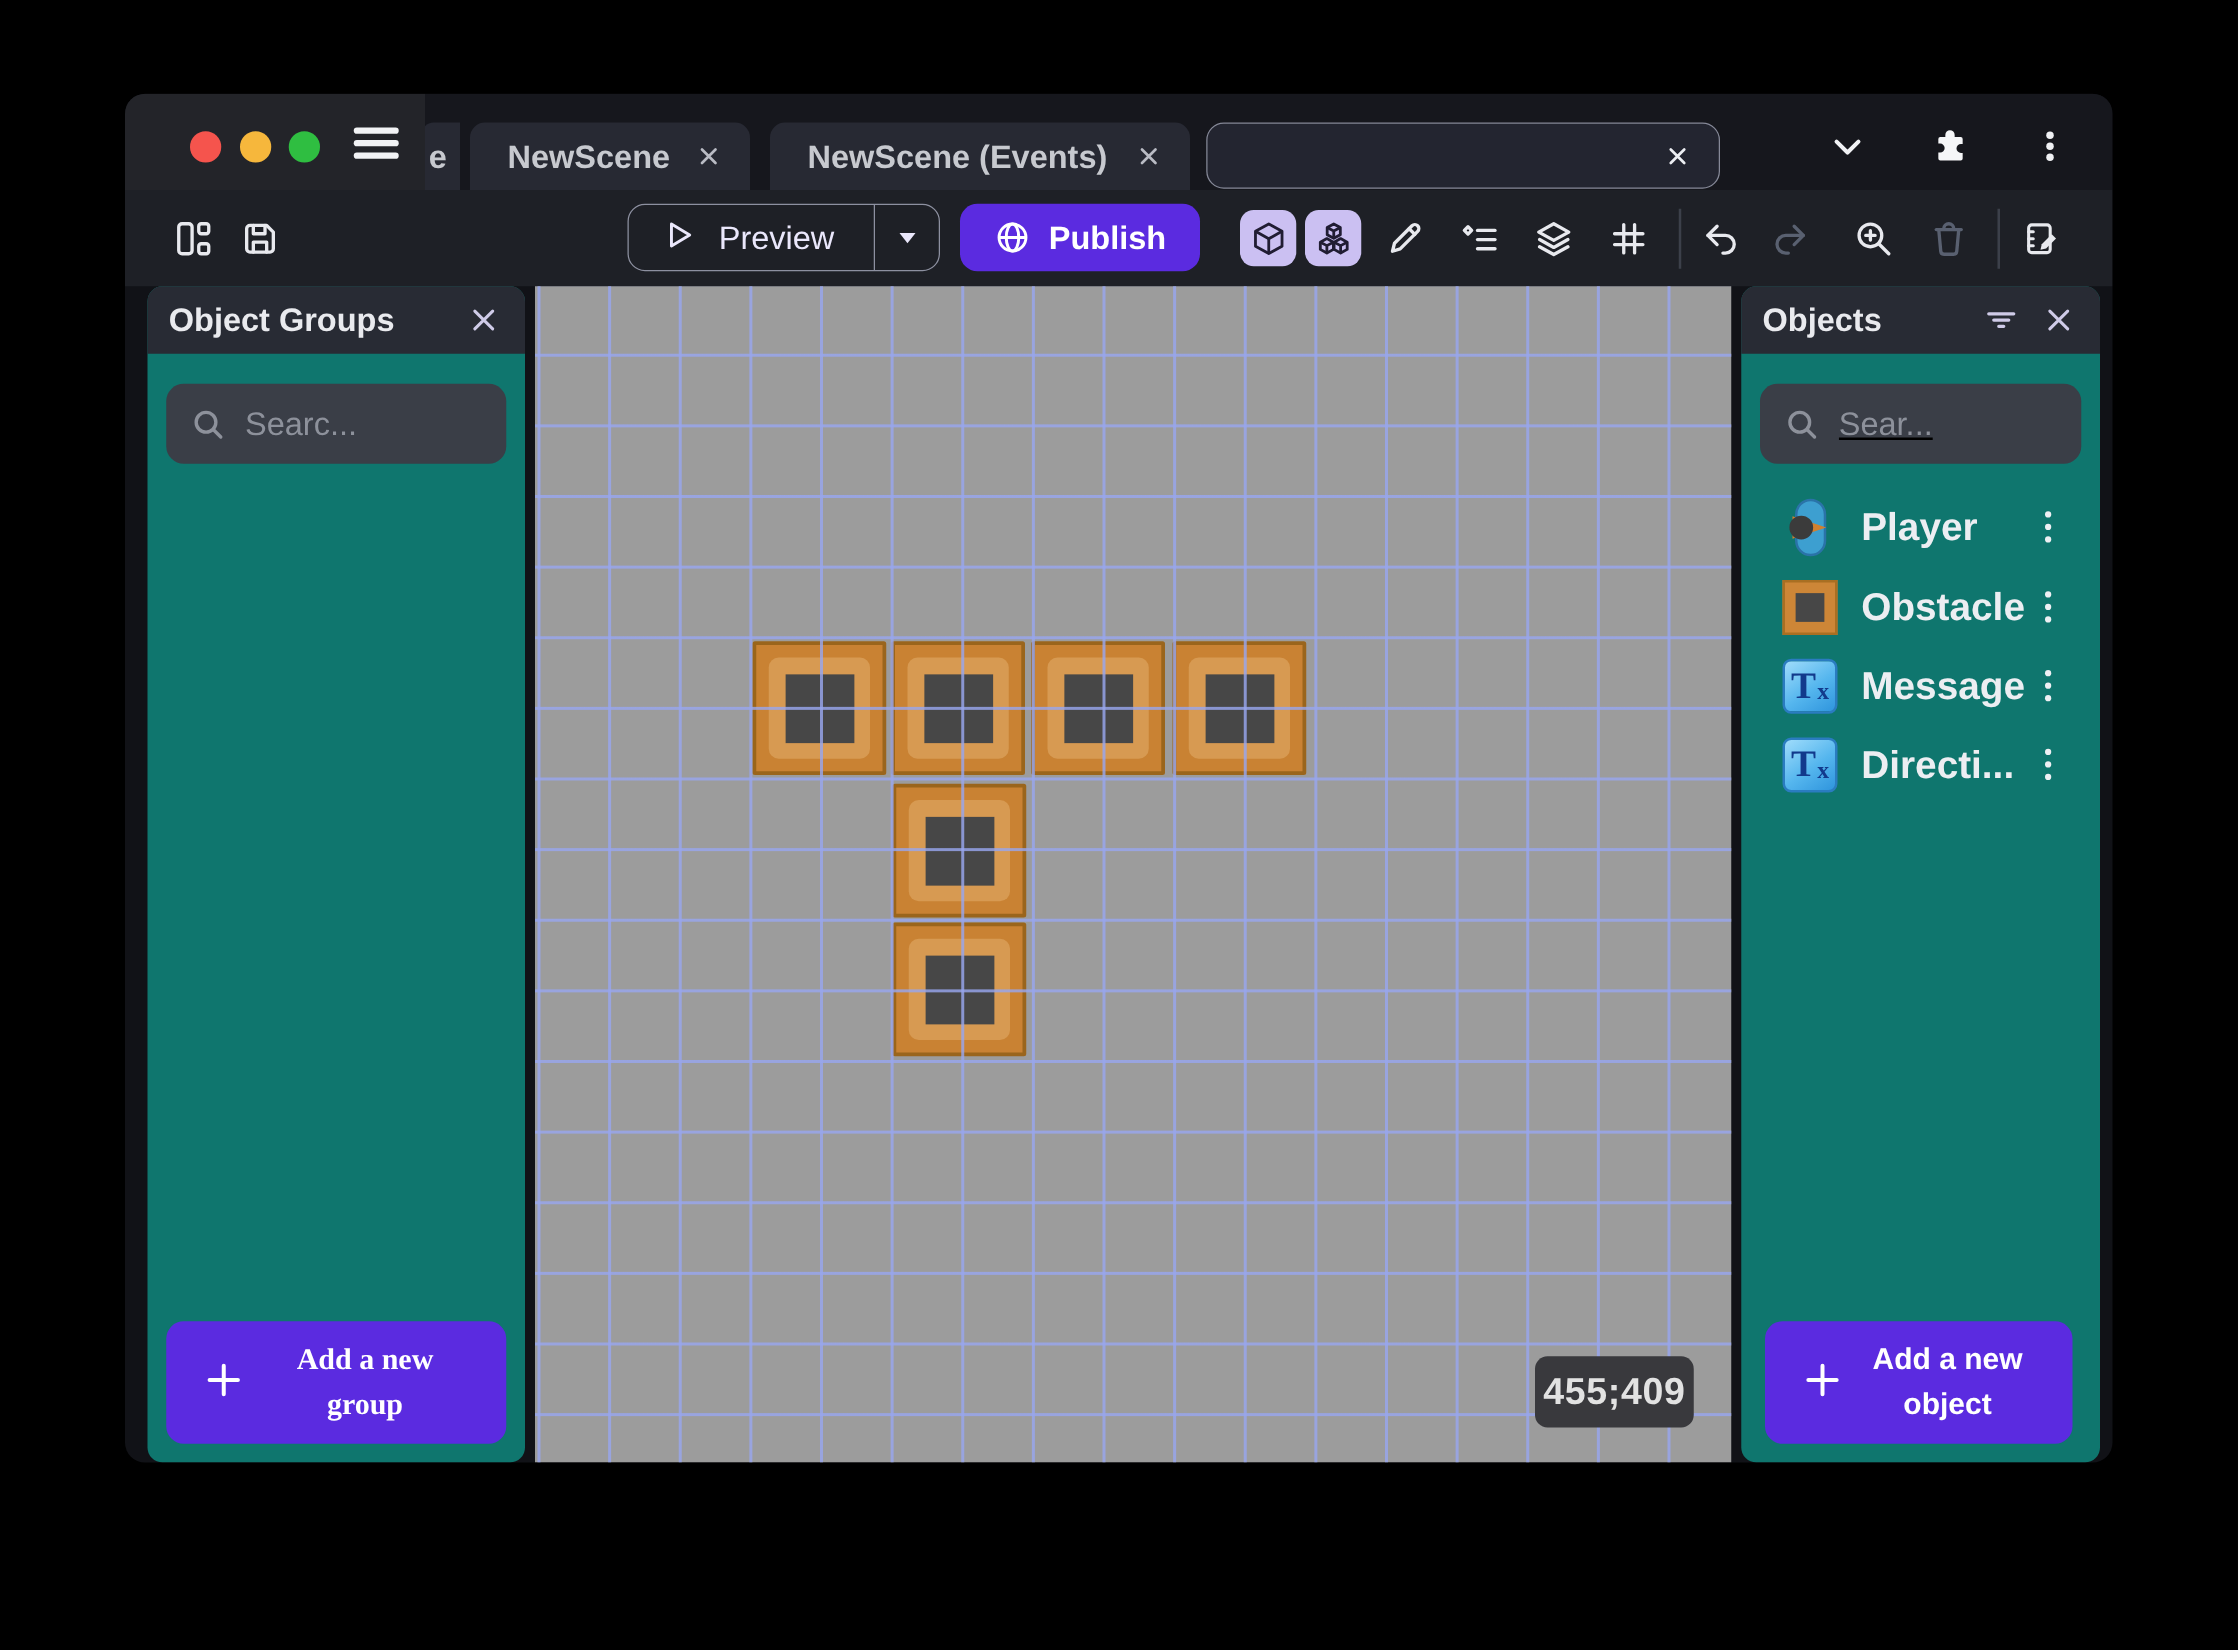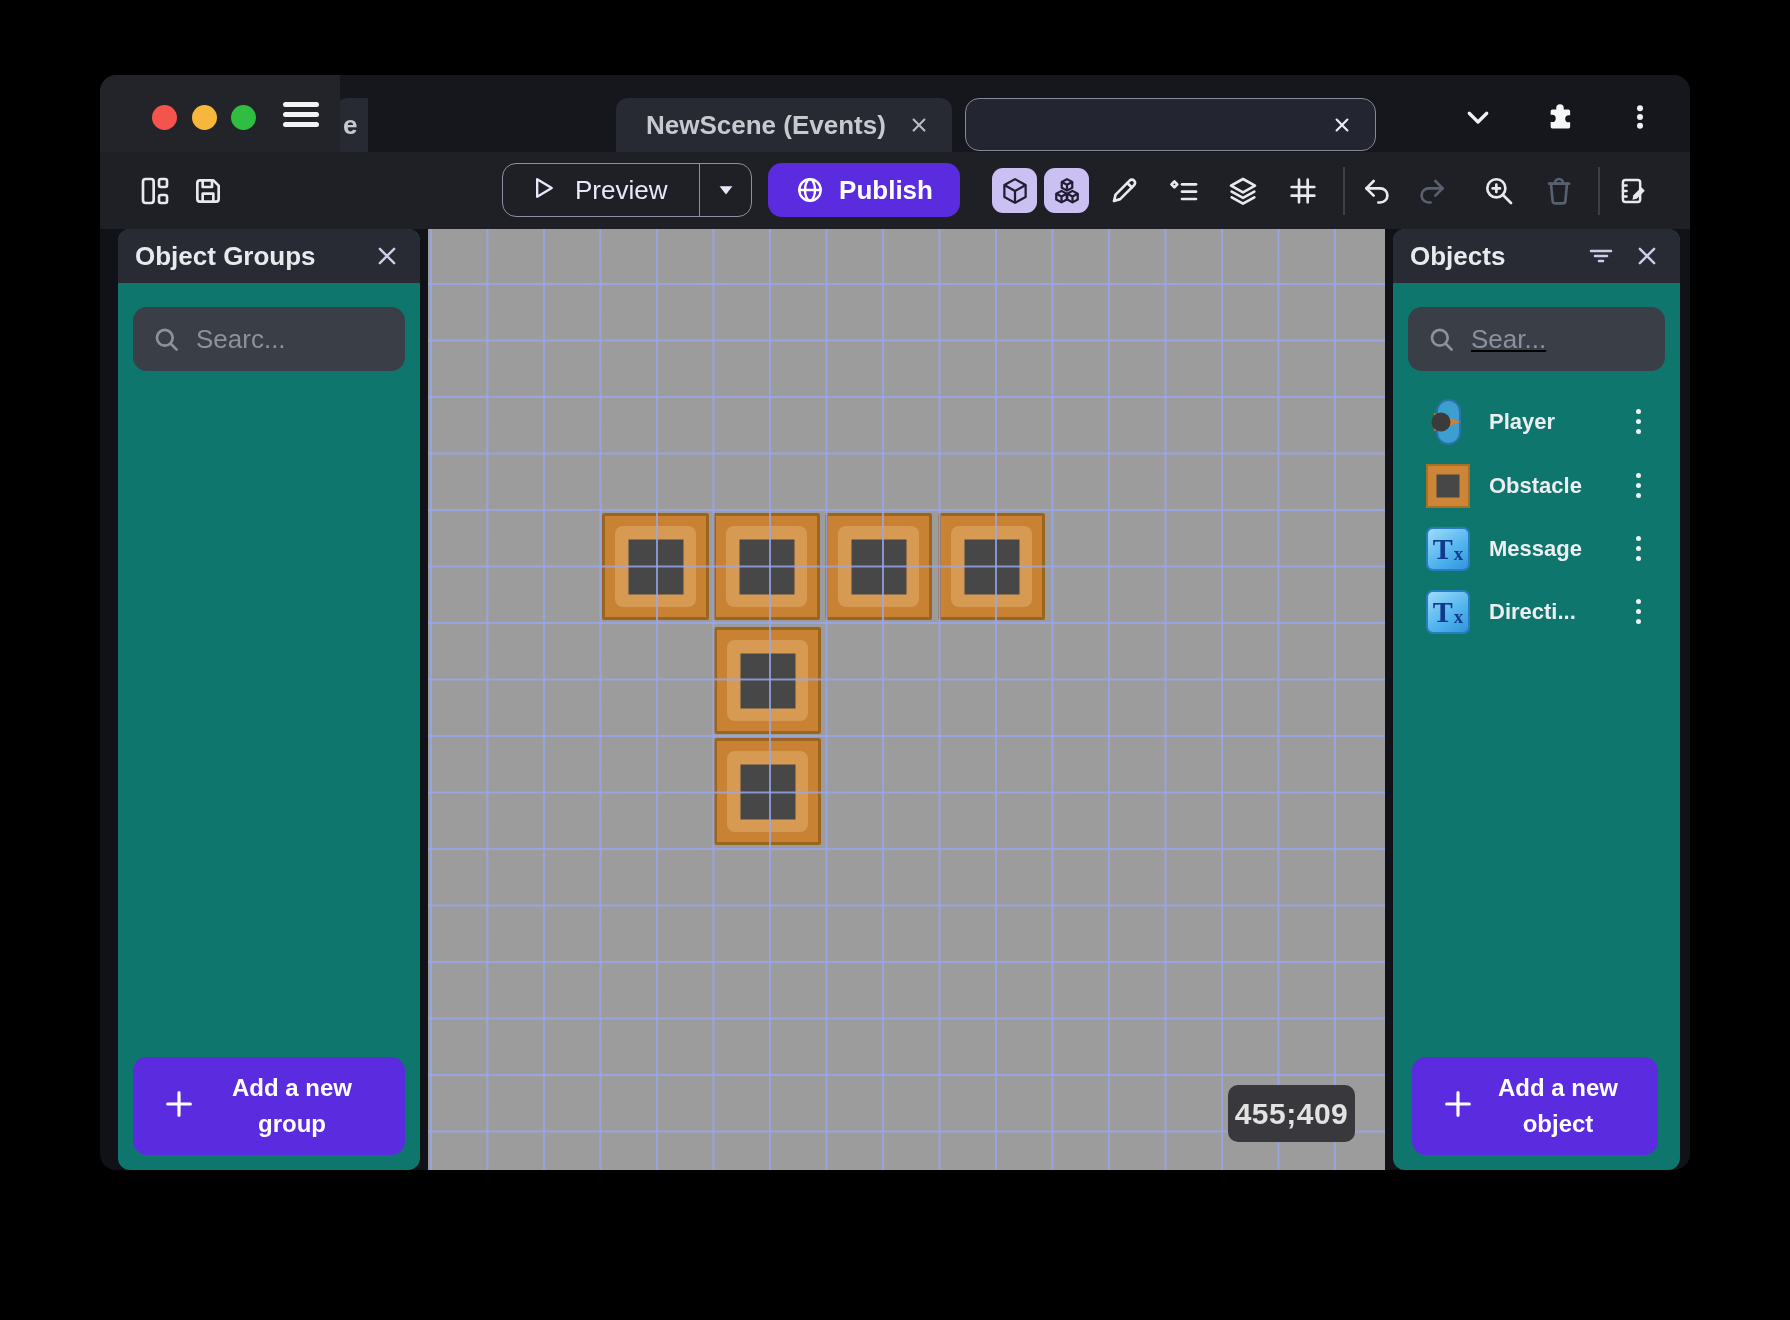--- a/index.html
+++ b/index.html
@@ -80,29 +80,29 @@
     display:flex; align-items:center; }
   .panel-left  .search-box { width:272px; }
   .panel-right .search-box { width:257px;text-decoration:underline; }
   .search-box svg { margin-left:20px; width:27px; height:27px; stroke:#8d919b; fill:none; stroke-width:2.4; stroke-linecap:round; }
   .search-box input { flex:1; margin:0 14px 0 16px; background:transparent; border:none; outline:none;
     color:#d7d9df; font-size:26px; font-family:"Liberation Sans", sans-serif; min-width:0; }
   .search-box input::placeholder { color:#8d919b; }
 
   .add-btn { position:absolute; top:828px; height:98px; background:#5b2be0; border-radius:14px; color:#fff; cursor:pointer;
     display:flex; align-items:center; }
-  .panel-left  .add-btn { left:15px; width:272px; }
+  .panel-left  .add-btn { left:15px; width:272px;font-family:Liberation Serif, serif; }
   .panel-right .add-btn { left:19px; width:246px; }
   .add-btn .plus { margin-left:30px; flex:0 0 auto; }
   .add-btn .add-label { flex:1; text-align:center; font-size:24px; font-weight:700; line-height:36px; padding:0 26px 0 10px; }
 
   
   .obj-row { position:absolute; left:0; width:100%; height:58px; display:flex; align-items:center; cursor:pointer; }
   .obj-icon { margin-left:32px; width:46px; height:48px; flex:0 0 auto; display:flex; align-items:center; justify-content:center; }
-  .obj-name { margin-left:18px; color:#eceef2; font-size:22px; font-weight:600; white-space:nowrap; }
+  .obj-name { margin-left:18px; color:#eceef2; font-size:31px; font-weight:600; white-space:nowrap; }
   .row-kebab { margin-left:auto; margin-right:32px; width:18px; height:30px; position:relative; cursor:pointer; }
   .row-kebab i { position:absolute; left:6px; width:5px; height:5px; border-radius:50%; background:#eef0f4; }
   .row-kebab i:nth-child(1){ top:2px; } .row-kebab i:nth-child(2){ top:12px; } .row-kebab i:nth-child(3){ top:22px; }
 
   .tx-icon { width:44px; height:44px; border-radius:7px; border:2px solid #2a7cc0;
     background:linear-gradient(145deg,#9fdcfb 0%, #55b6ee 55%, #2f95dd 100%);
     display:flex; align-items:center; justify-content:center;
     font-family:"Liberation Serif", serif; font-weight:700; color:#123a8c; }
   .tx-icon .T { font-size:30px; line-height:30px; }
   .tx-icon .x { font-size:19px; margin-top:10px; margin-left:1px; }
@@ -128,20 +128,28 @@
 
 <div class="stage">
   <div class="window">
 
     <div class="tabbar">
 
       <div class="tab tab-partial">
         <span class="tab-label">e</span>
       </div>
 
+      <div class="tab tab-1">
+        <span class="tab-label">NewScene</span>
+        <span class="tab-close">
+          <svg viewBox="0 0 20 20" fill="none" stroke-width="2.4" stroke-linecap="round">
+              <path d="M4 4 L16 16 M16 4 L4 16"></path>
+            </svg>
+        </span>
+      </div>
 
       <div class="tab tab-2">
         <span class="tab-label">NewScene (Events)</span>
         <span class="tab-close">
           <svg viewBox="0 0 20 20" fill="none" stroke-width="2.4" stroke-linecap="round">
               <path d="M4 4 L16 16 M16 4 L4 16"></path>
             </svg>
         </span>
       </div>
 

